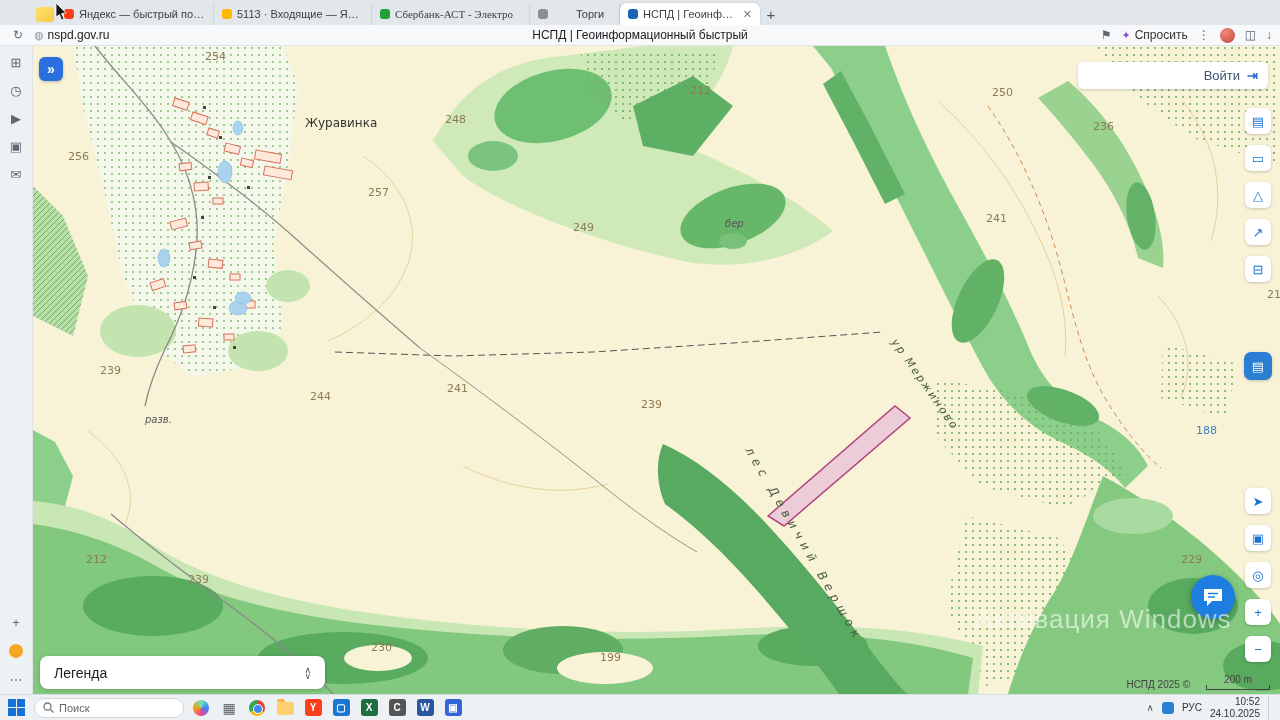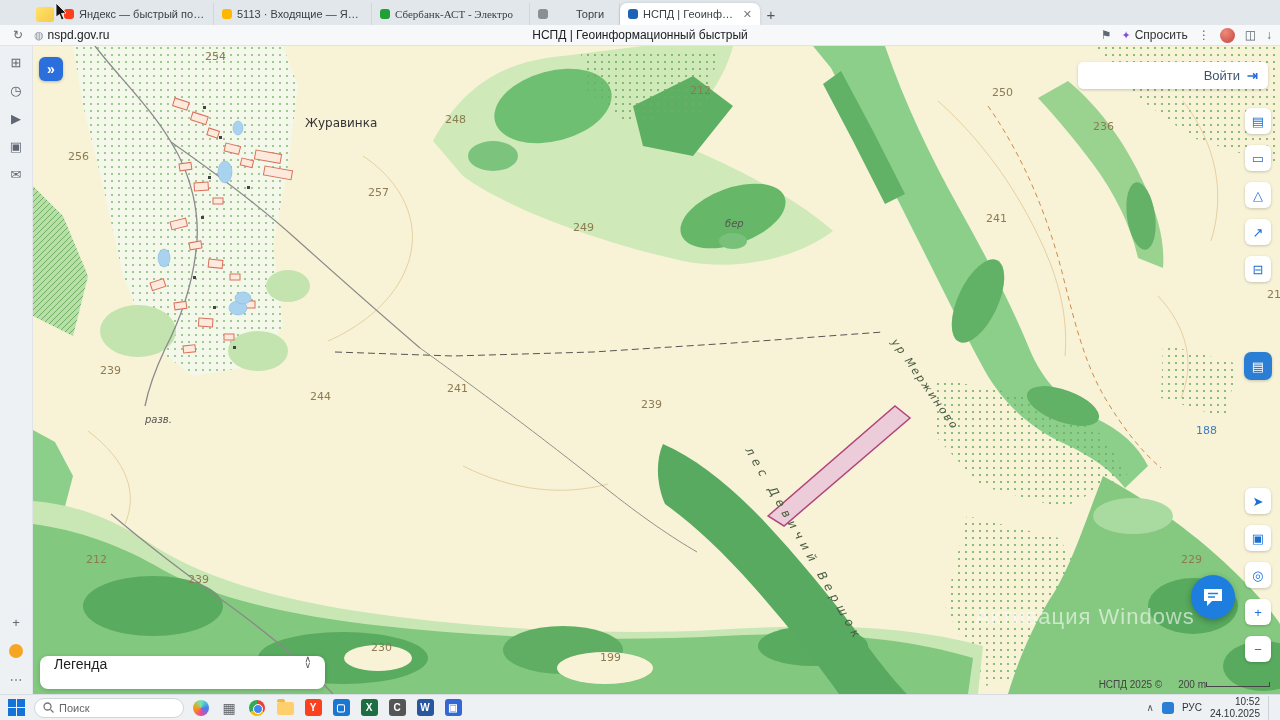--- a/index.html
+++ b/index.html
@@ -42,28 +42,28 @@
   
   #expand-btn { position:absolute; left:6px; top:11px; width:24px; height:24px; background:#2a6fdb; color:#fff; border-radius:6px; display:flex; align-items:center; justify-content:center; font-size:14px; font-weight:bold; box-shadow:0 1px 3px rgba(0,0,0,.25); }
   #login-bar { position:absolute; right:12px; top:16px; width:190px; height:27px; background:#fff; border-radius:5px; box-shadow:0 1px 3px rgba(0,0,0,.18); display:flex; align-items:center; justify-content:flex-end; gap:7px; padding:4px 10px; font-size:13px; color:#3c556e; }
   #login-bar .login-ic { color:#2a6fdb; font-size:13px; font-weight:bold; }
 
   .tool-btn { position:absolute; right:9px; width:26px; height:26px; background:#fff; border-radius:6px; box-shadow:0 1px 3px rgba(0,0,0,.2); display:flex; align-items:center; justify-content:center; color:#1a6fd4; font-size:13px; }
   .tool-btn.active { width:28px; height:28px; background:#2a7fd4; color:#fff; right:8px; border-radius:7px; }
 
   #chat-btn { position:absolute; left:1158px; top:529px; width:44px; height:44px; border-radius:50%; background:#1e7ee0; box-shadow:0 2px 6px rgba(0,0,0,.3); display:flex; align-items:center; justify-content:center; }
 
-  #legend-btn { position:absolute; left:7px; top:610px; width:285px; height:33px; background:#fff; border-radius:8px; box-shadow:0 1px 4px rgba(0,0,0,.2); display:flex; justify-content:space-between; padding:0 14px; font-size:14px; color:#222; }
+  #legend-btn { position:absolute; left:7px; top:610px; width:285px; height:33px; background:#fff; border-radius:8px; box-shadow:0 1px 4px rgba(0,0,0,.2); display:flex; align-items:center; justify-content:space-between; padding:0 14px; font-size:14px; color:#222; }
   #legend-btn .chev { display:flex; flex-direction:column; line-height:6px; font-size:9px; color:#555; }
 
   #map-bottom-info { position:absolute; right:10px; bottom:4px; display:flex; align-items:flex-end; gap:16px; font-size:10px; color:#444; }
-  #scalebar { display:flex; align-items:center; }
+  #scalebar { display:flex; flex-direction:column; align-items:center; }
   #scale-line { width:64px; height:5px; border-left:1px solid #444; border-right:1px solid #444; border-bottom:1px solid #444; }
 
-  #wm1 { position:absolute; left:942px; top:558px; font-size:22px; color:rgba(252,252,252,.6); letter-spacing:1px; }
+  #wm1 { position:absolute; left:942px; top:558px; font-size:26px; color:rgba(252,252,252,.6); letter-spacing:1px; }
   #wm2 { position:absolute; left:1002px; top:598px; width:238px; font-size:11px; color:rgba(252,252,252,.65); line-height:1.15; }
 
   
   #taskbar { height:26px; background:#edf1f4; border-top:1px solid #d7dde3; display:flex; align-items:center; padding:0 4px; gap:6px; }
   #start { width:24px; height:24px; display:grid; grid-template-columns:8px 8px; grid-template-rows:8px 8px; gap:1px; align-content:center; justify-content:center; }
   #start span { background:#1572d6; }
   #tb-search { width:150px; height:20px; background:#fff; border:1px solid #d0d6dc; border-radius:10px; display:flex; align-items:center; gap:5px; padding:0 8px; font-size:11px; color:#666; }
   .tb-ic { width:22px; height:22px; display:flex; align-items:center; justify-content:center; }
   .tb-badge { width:17px; height:17px; border-radius:3px; display:flex; align-items:center; justify-content:center; color:#fff; font-size:10px; font-weight:bold; }
   .tb-chrome { width:16px; height:16px; border-radius:50%; background:conic-gradient(#ea4335 0 33%, #fbbc05 33% 66%, #34a853 66% 100%); position:relative; }

